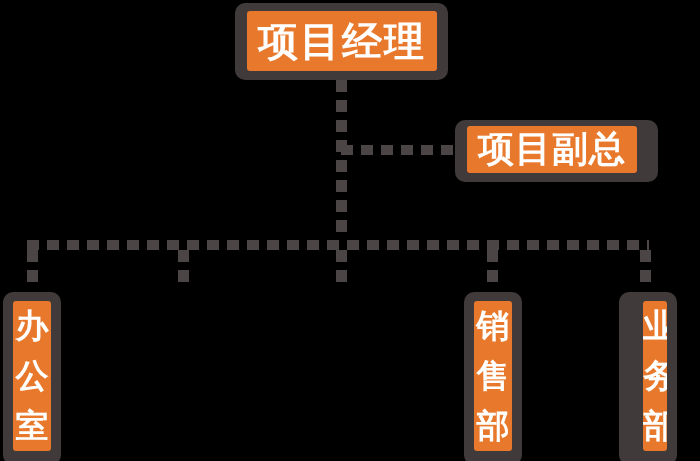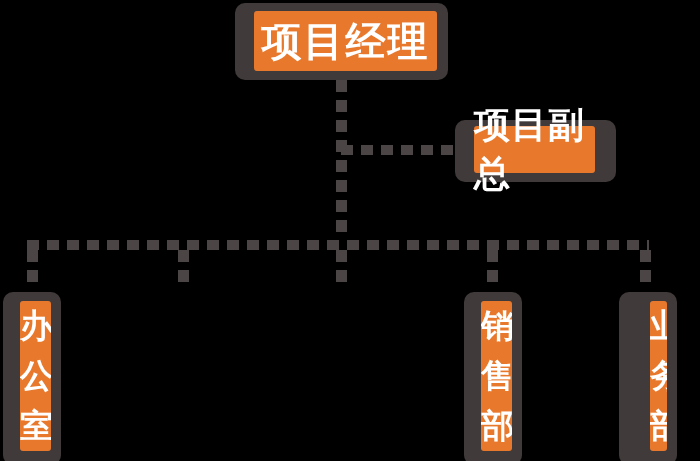--- a/index.html
+++ b/index.html
@@ -36,25 +36,24 @@
   }
   .node .fill {
     flex: 1;
     background: var(--fill);
     border-radius: 3px;
     color: var(--text);
     font-weight: 700;
     display: flex;
     align-items: center;
     justify-content: center;
-    margin-left: 7px;
   }
   .node-root   { left: 235px; top: 3px;   width: 213px; height: 77px;  padding: 8px 11px 9px 12px; }
   .node-root .fill { font-size: 40px; letter-spacing: 2px; }
-  .node-assist { left: 455px; top: 120px; width: 161px; height: 62px;  padding: 6px 21px 9px 12px; }
+  .node-assist { left: 455px; top: 120px; width: 203px; height: 62px;  padding: 6px 21px 9px 12px; }
   .node-assist .fill { font-size: 36px; letter-spacing: 1px; }
   .node-dept   { top: 292px; width: 58px; height: 173px; padding: 9px 10px 14px 10px; }
   .node-dept .fill {
     display: block;
     font-size: 33px;
     line-height: 50px;
     text-align: center;
     word-break: break-all;
     overflow: hidden;
   }

